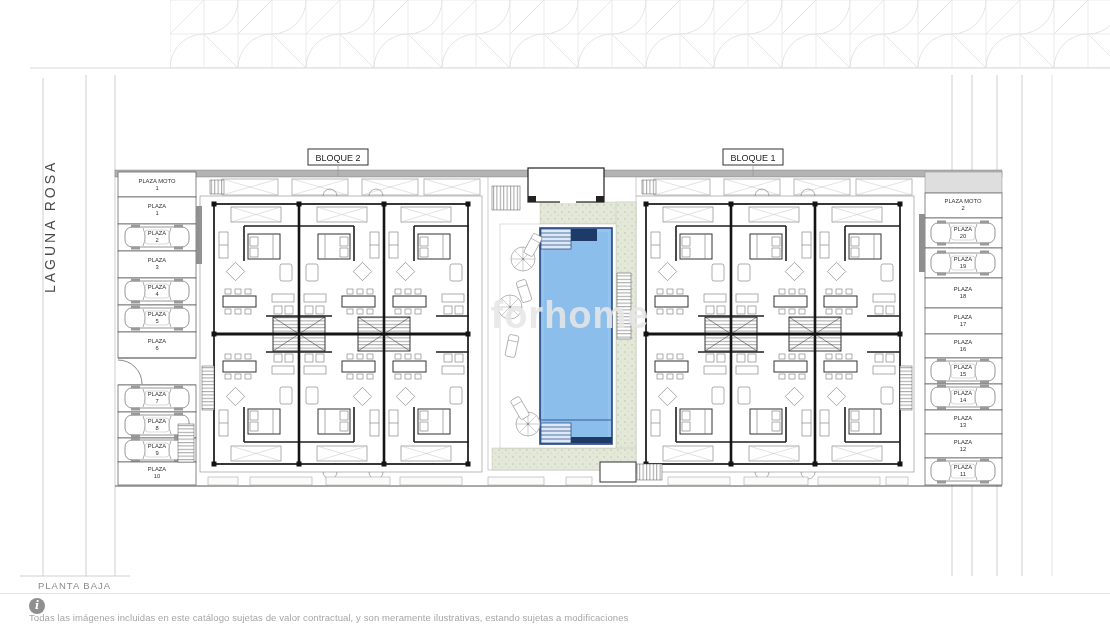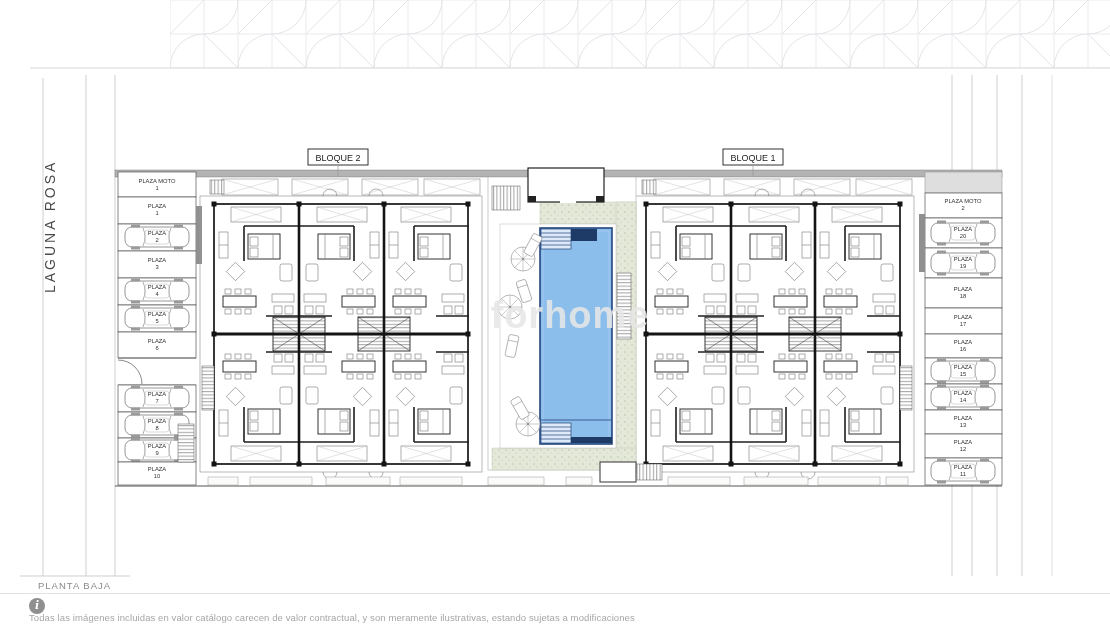--- a/index.html
+++ b/index.html
@@ -400,13 +400,13 @@
     <text x="753" y="161" font-size="9" text-anchor="middle" fill="#222">BLOQUE 1</text>
   </g>
 
   <text x="570" y="328" font-size="38" font-weight="bold" letter-spacing="1" text-anchor="middle" fill="#e7e7e7" opacity="0.88">forhome</text>
 
   <text x="38" y="589" font-size="9.5" letter-spacing="1" fill="#8a8a8a">PLANTA BAJA</text>
 </svg>
 
 <div class="footer-sep"></div>
 <div class="info-icon">i</div>
-<p class="disclaimer">Todas las imágenes incluidas en valor catálogo carecen de valor contractual, y son meramente ilustrativas, estando sujetas a modificaciones</p>
+<p class="disclaimer">Todas las imágenes incluidas en este catálogo sujetas de valor contractual, y son meramente ilustrativas, estando sujetas a modificaciones</p>
 
 </body></html>

